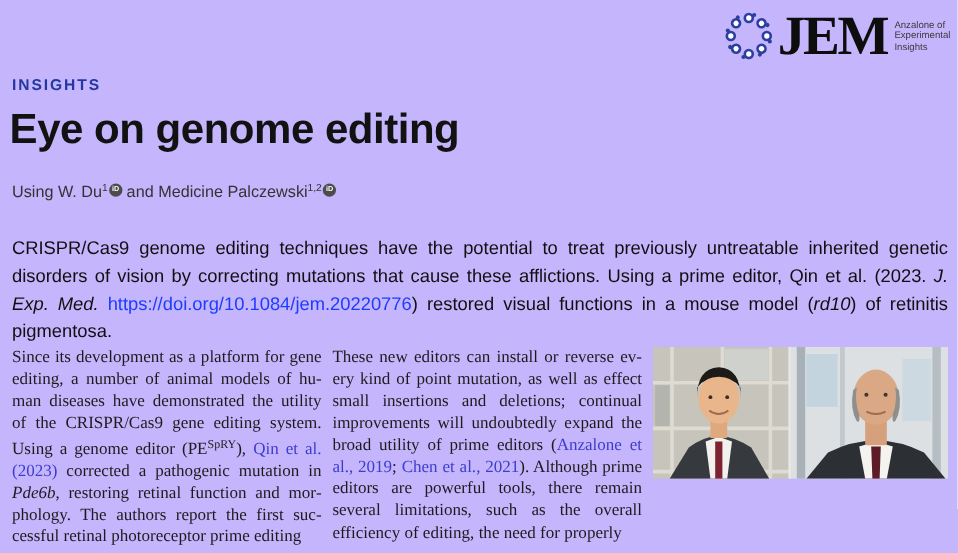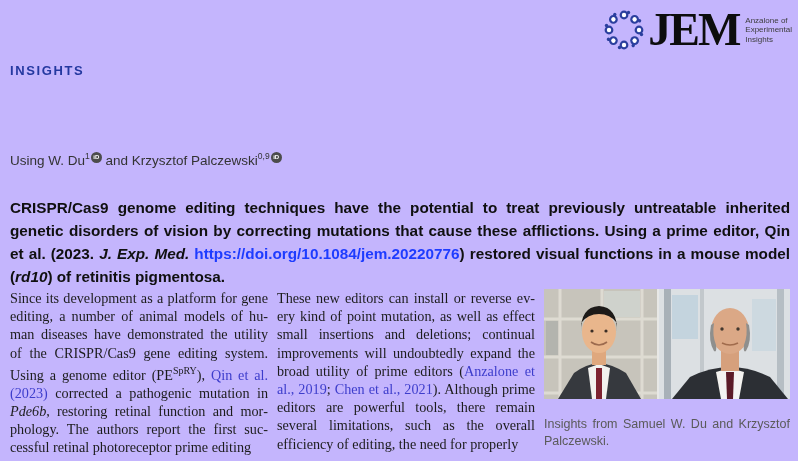--- a/index.html
+++ b/index.html
@@ -24,21 +24,21 @@
             font-weight:700; font-size:35px; letter-spacing:-0.4px; color:#121212; }
   .authors { position:absolute; left:10px; top:151px; font-family:"Liberation Sans", sans-serif;
              font-size:13.5px; color:#333; }
   .authors sup { font-size:8.5px; }
   .orcid { display:inline-block; width:11px; height:11px; border-radius:50%; background:#4c4c4c;
            color:#fff; font-family:"Liberation Sans", sans-serif; font-weight:700; font-size:6px;
            line-height:11px; text-align:center; vertical-align:super; margin-left:1px; }
 
   
   .abstract { position:absolute; left:10px; top:196px; width:780px;
-              font-family:"Liberation Sans", sans-serif; font-weight:700;
+              font-family:"Liberation Sans", sans-serif; font-weight:400;
               font-size:15.3px; line-height:23px; text-align:justify; color:#101010; }
   .abstract .abs-link { color:#1e3cff; word-break:break-all; text-decoration:none; }
   .abstract .it { font-style:italic; }
 
   
   .content { position:absolute; left:10px; top:289px; width:780px; display:flex;
              justify-content:space-between; }
   .bodycol { width:258px; font-family:"Liberation Serif", serif; font-size:14.2px;
              line-height:18.2px; text-align:justify; color:#1c1c1c; }
   .bodycol .body-link { color:#3d3dcc; text-decoration:none; }
@@ -73,23 +73,24 @@
     </svg>
     <div class="jem-word">JEM</div>
     <div class="tagline">
       <div>Anzalone of</div>
       <div>Experimental</div>
       <div>Insights</div>
     </div>
   </div>
 
   <div class="kicker">INSIGHTS</div>
+  <h1 class="title">Eye on genome editing</h1>
 
   <div class="authors">
-    <span>Using W. Du</span><sup>1</sup><span class="orcid">iD</span><span> and </span><span>Krzysztof Palczewski</span><sup>0,9</sup><span class="orcid">iD</span>
+    <span>Using W. Du</span><sup>1</sup><span class="orcid">iD</span><span> and </span><span>Medicine Palczewski</span><sup>1,2</sup><span class="orcid">iD</span>
   </div>
 
   <p class="abstract"><span>CRISPR/Cas9 genome editing techniques have the potential to treat previously untreatable inherited genetic disorders of vision by correcting mutations that cause these afflictions. Using a prime editor, Qin et al. (2023. </span><span class="it">J. Exp. Med.</span><span> </span><a class="abs-link" href="#">https://doi.org/10.1084/jem.20220776</a><span>) restored visual functions in a mouse model (</span><span class="it">rd10</span><span>) of retinitis pigmentosa.</span></p>
 
   <div class="content">
 
     <div class="bodycol"><span>Since its development as a platform for gene editing, a number of animal models of hu­man diseases have demonstrated the utility of the CRISPR/Cas9 gene editing system. Using a genome editor (PE</span><sup>SpRY</sup><span>), </span><a class="body-link" href="#">Qin et al. (2023)</a><span> corrected a pathogenic mutation in </span><span class="it">Pde6b</span><span>, restoring retinal function and mor­phology. The authors report the first suc­cessful retinal photoreceptor prime editing</span></div>
 
     <div class="bodycol"><span>These new editors can install or reverse ev­ery kind of point mutation, as well as effect small insertions and deletions; continual improvements will undoubtedly expand the broad utility of prime editors (</span><a class="body-link" href="#">Anzalone et al., 2019</a><span>; </span><a class="body-link" href="#">Chen et al., 2021</a><span>). Although prime editors are powerful tools, there re­main several limitations, such as the overall efficiency of editing, the need for properly</span></div>
 
@@ -135,17 +136,16 @@
           <polygon points="182,83 190,83 189,110 183,110" fill="#5c1b26"></polygon>
           <rect x="177" y="60" width="18" height="22" fill="#d6a07c"></rect>
           <ellipse cx="186" cy="42" rx="19" ry="23" fill="#dba886"></ellipse>
           <path d="M167 36 Q164 52 170 62 Q173 64 172 56 Q168 46 170 34 Z" fill="#8f8f8d"></path>
           <path d="M205 36 Q208 52 202 62 Q199 64 200 56 Q204 46 202 34 Z" fill="#8f8f8d"></path>
           <circle cx="178" cy="40" r="1.7" fill="#42372e"></circle>
           <circle cx="194" cy="40" r="1.7" fill="#42372e"></circle>
           <path d="M178 54 Q186 58 194 54" stroke="#a06b4c" stroke-width="1.6" fill="none"></path>
         </g>
       </svg>
-      <figcaption class="caption">Insights from Samuel W. Du and Krzysztof Palczewski.</figcaption>
     </figure>
 
   </div>
 </div>
 
 </body></html>

